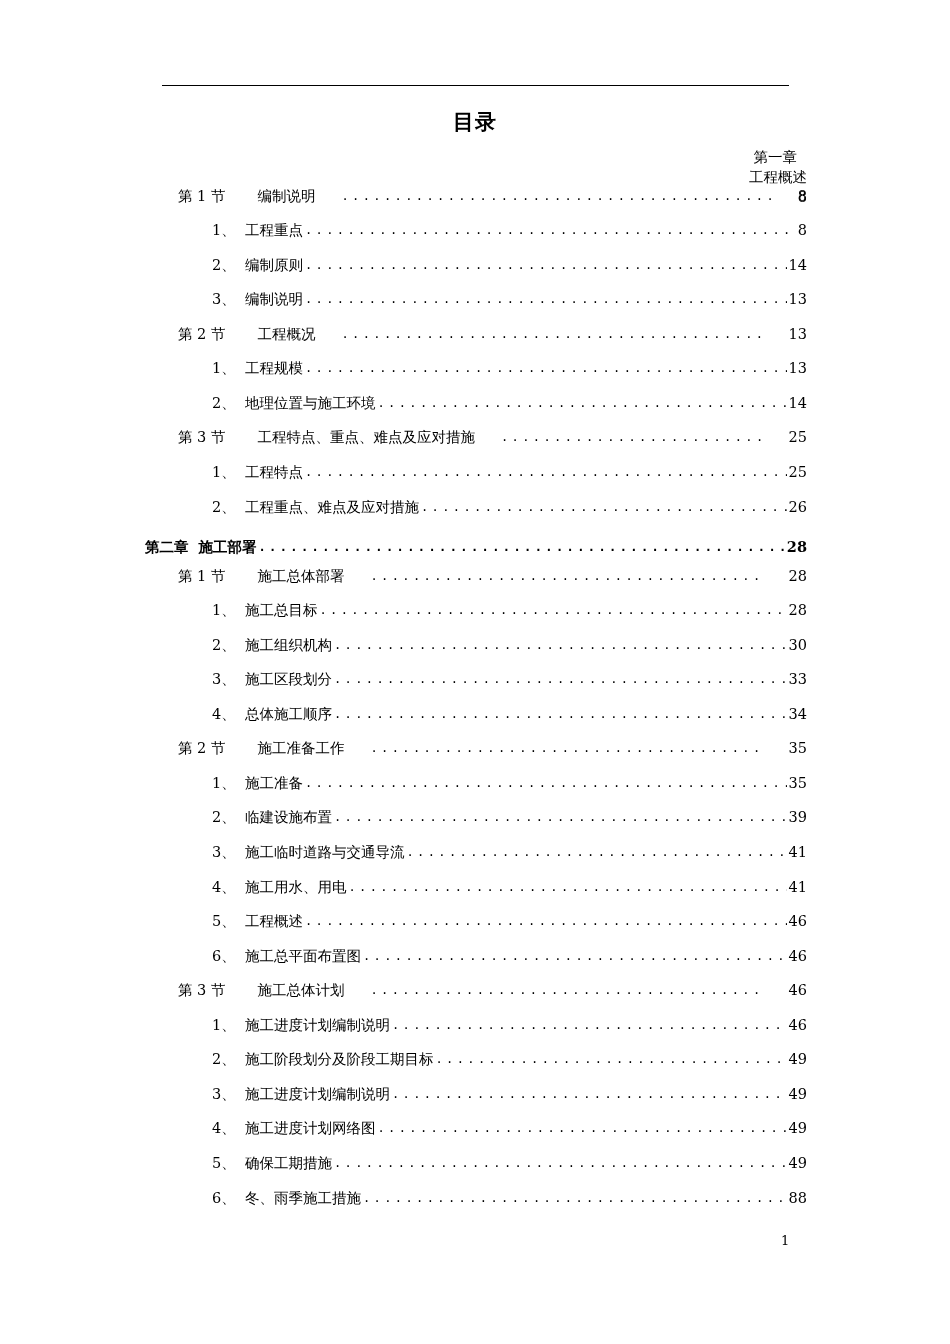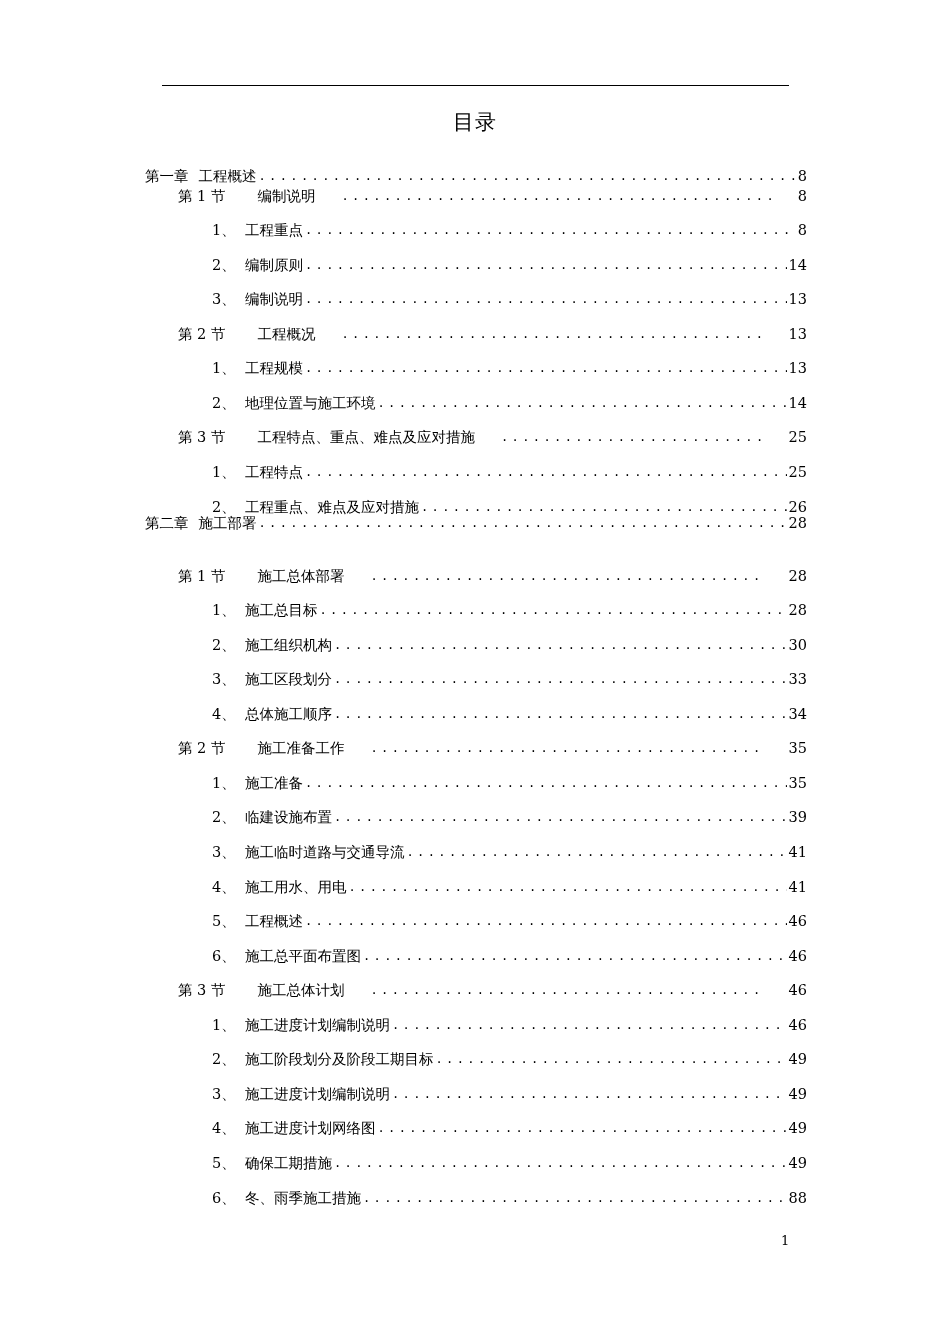--- a/index.html
+++ b/index.html
@@ -1,21 +1,21 @@
 <!DOCTYPE html>
 <html><head>
   <meta charset="utf-8">
   <style>
     html, body { margin: 0; padding: 0; background: #ffffff; }
     body { width: 950px; height: 1344px; position: relative; overflow: hidden;
            font-family: "DejaVu Serif", "Liberation Serif", serif; color: #000; }
     .header-rule { position: absolute; left: 162px; top: 85px; width: 627px; height: 0;
                    border-top: 1.5px solid #000; }
     .toc-title { position: absolute; left: 0; width: 950px; top: 108px; text-align: center;
-                 font-family: "DejaVu Sans", "Liberation Sans", sans-serif; font-weight: normal;
+                 font-family: "DejaVu Sans", "Liberation Sans", sans-serif; font-weight: bold;
                  font-size: 21px; letter-spacing: 1px; }
     .toc { position: absolute; left: 145px; top: 147px; width: 662px; }
     .toc-entry { position: absolute; left: 0; right: 0; height: 24px; display: flex;
                  align-items: flex-end; font-size: 14.5px; line-height: 20px; white-space: nowrap; }
     .toc-entry.lvl0 { padding-left: 0; }
     .toc-entry.lvl1 { padding-left: 33px; gap: 24px; }
     .toc-entry.lvl2 { padding-left: 67px; }
     .num { display: inline-block; }
     .lvl2 .num { width: 33px; }
     .lvl1 .num { margin-right: 8px; }
@@ -26,21 +26,21 @@
     .page { text-align: right; min-width: 10px; }
     .page-number { position: absolute; left: 781px; top: 1233px; font-size: 13px; }
   </style>
 </head>
 <body>
 
 <div class="header-rule"></div>
 <div class="toc-title">目录</div>
 
 <div class="toc" id="toc">
-    <div class="toc-entry lvl0" style="top: 15px;">
+    <div class="toc-entry lvl0" style="top: 0px; flex-direction: column;">
       <span class="num">第一章</span>
       <span class="txt">工程概述</span>
       <span class="leader"></span>
       <span class="page">8</span>
     </div>
     <div class="toc-entry lvl1" style="top: 34.55px;">
       <span class="num">第 1 节</span>
       <span class="txt">编制说明</span>
       <span class="leader"></span>
       <span class="page">8</span>
@@ -92,21 +92,21 @@
       <span class="txt">工程特点</span>
       <span class="leader"></span>
       <span class="page">25</span>
     </div>
     <div class="toc-entry lvl2" style="top: 345.5px;">
       <span class="num">2、</span>
       <span class="txt">工程重点、难点及应对措施</span>
       <span class="leader"></span>
       <span class="page">26</span>
     </div>
-    <div class="toc-entry lvl0" style="top: 362px;">
+    <div class="toc-entry lvl0" style="top: 386px; font-weight: bold;">
       <span class="num">第二章</span>
       <span class="txt">施工部署</span>
       <span class="leader"></span>
       <span class="page">28</span>
     </div>
     <div class="toc-entry lvl1" style="top: 414.6px;">
       <span class="num">第 1 节</span>
       <span class="txt">施工总体部署</span>
       <span class="leader"></span>
       <span class="page">28</span>

